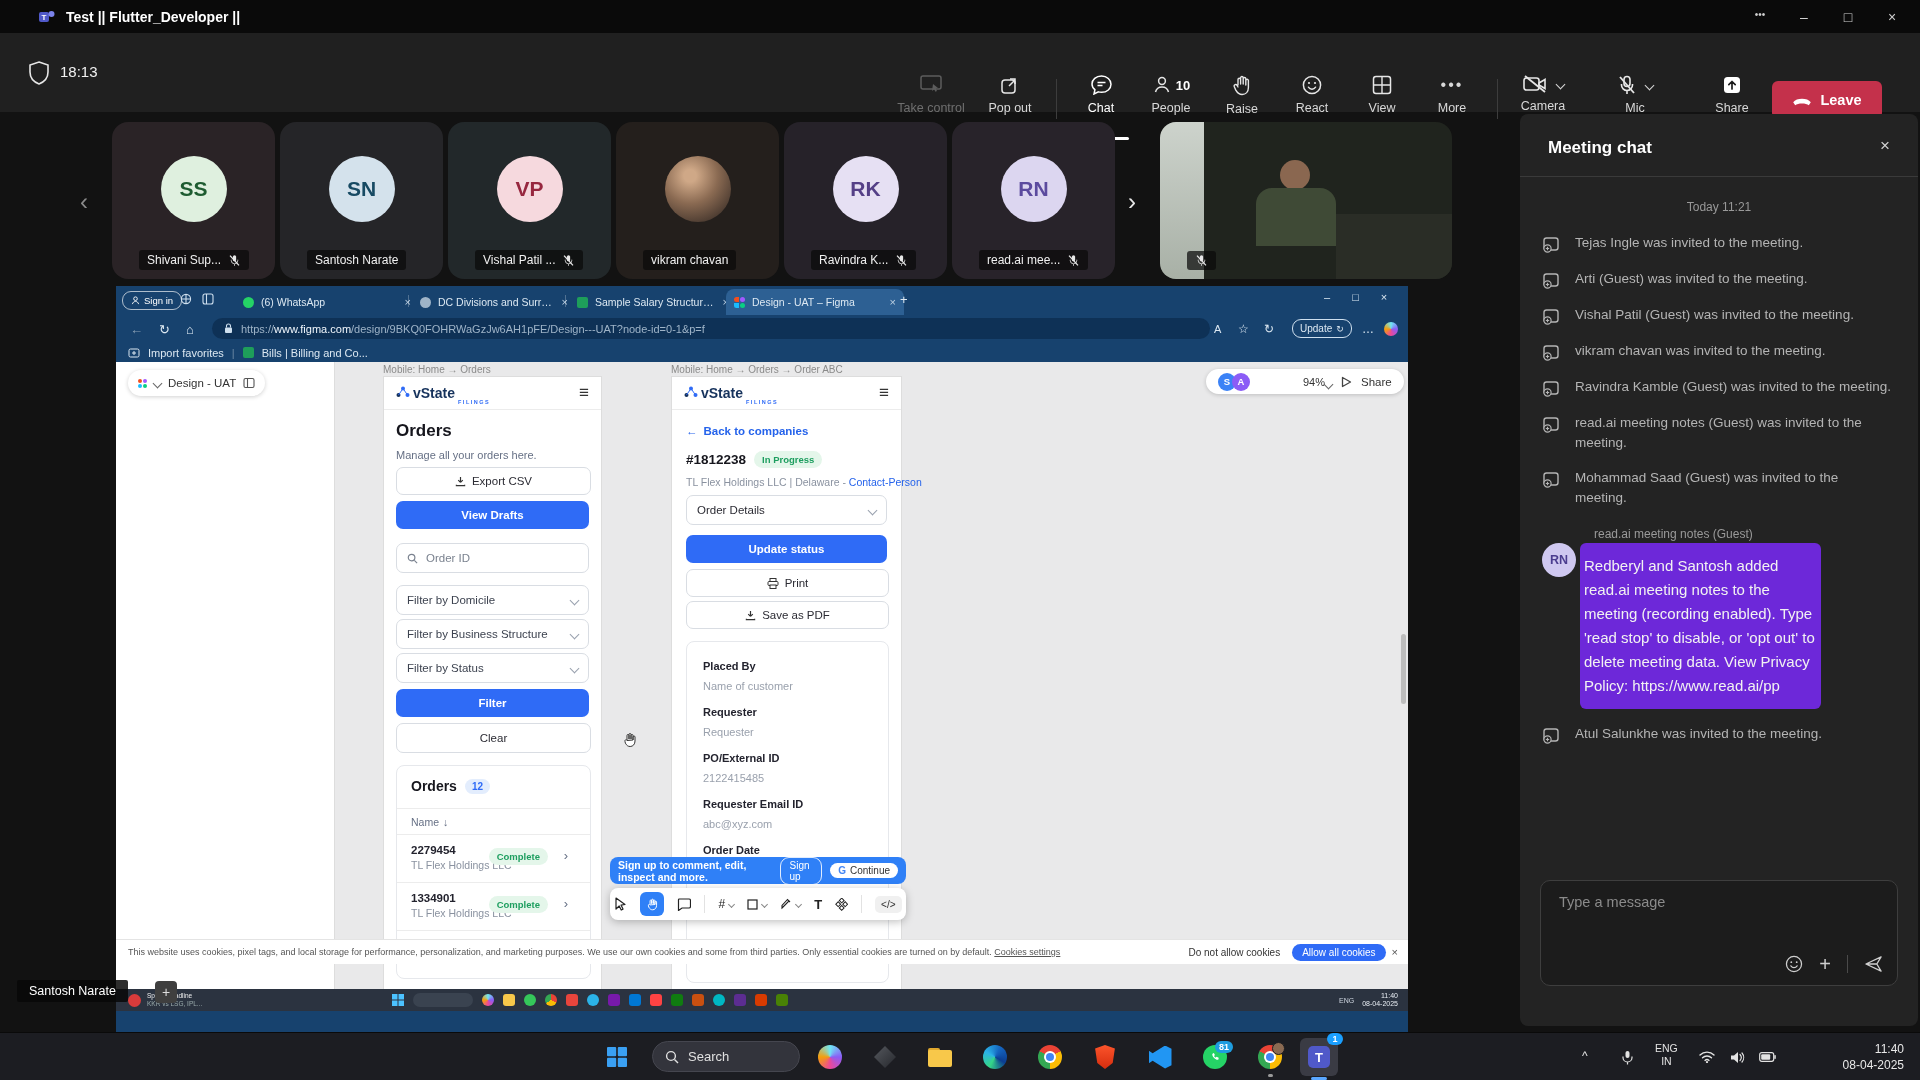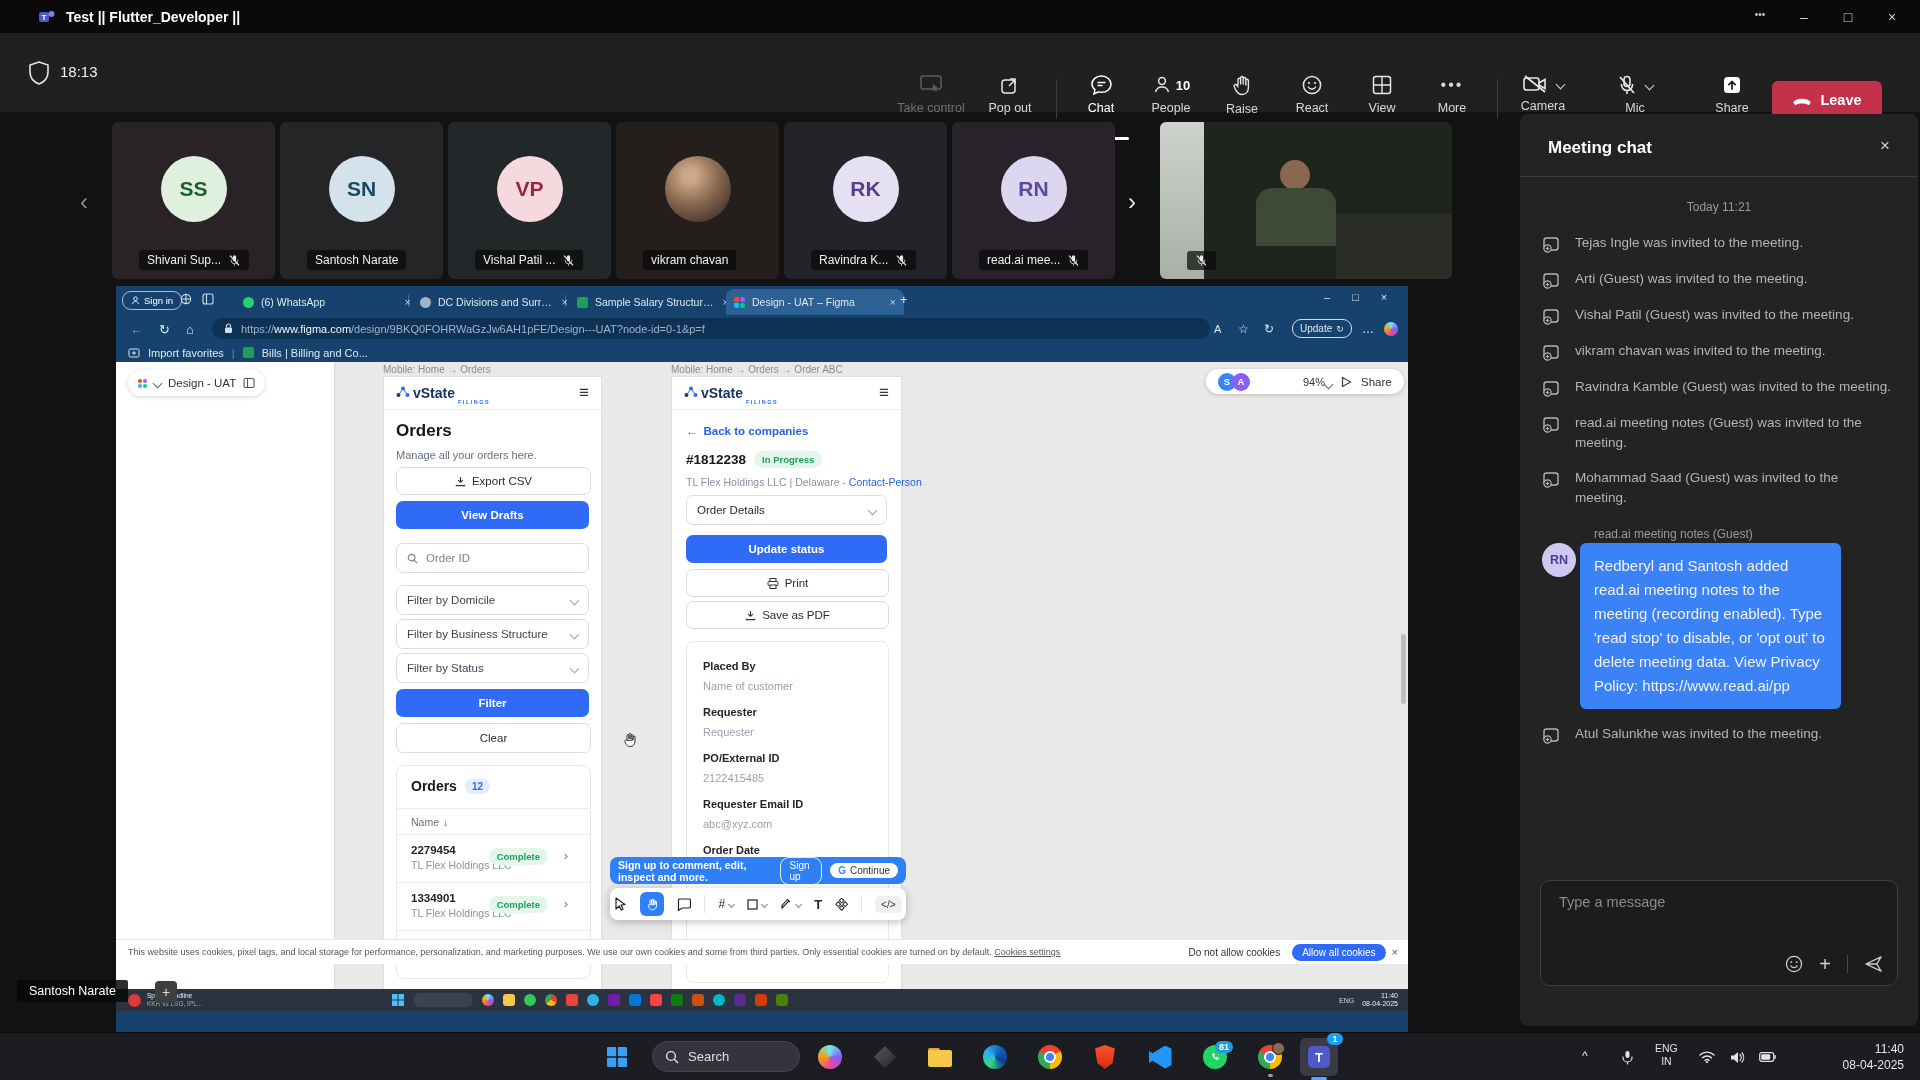--- a/index.html
+++ b/index.html
@@ -11,37 +11,37 @@
   
   .titlebar{left:0;top:0;width:1920px;height:33px;background:#0a0a0a;display:flex;align-items:center;}
   .winctl{color:#cfcfcf;font-size:14px;width:44px;text-align:center;}
   .toolbar{left:0;top:33px;width:1920px;height:79px;background:#202020;}
   .tbtn{position:absolute;top:42px;width:76px;display:flex;flex-direction:column;align-items:center;gap:6px;font-size:12.5px;color:#d8d8d8;cursor:pointer;}
   .tbtn svg{color:#e6e6e6;}
   .tbtn.dis{color:#6f6f6f;} .tbtn.dis svg{color:#5c5c5c;}
   .tdiv{position:absolute;top:46px;width:1px;height:40px;background:#3d3d3d;}
   .leave{position:absolute;left:1772px;top:48px;width:110px;height:38px;background:#c4314b;border-radius:6px;display:flex;align-items:center;justify-content:center;gap:8px;font-weight:bold;font-size:14.5px;color:#fff;cursor:pointer;}
   
-  .tile{position:absolute;top:122px;width:163px;height:157px;border-radius:6px;overflow:hidden;}
+  .tile{position:absolute;top:122px;width:163px;height:157px;border-radius:16px;overflow:hidden;}
   .avatar{position:absolute;left:50%;top:34px;transform:translateX(-50%);width:66px;height:66px;border-radius:50%;display:flex;align-items:center;justify-content:center;font-size:21px;font-weight:bold;}
   .nametag{position:absolute;left:8px;bottom:9px;background:rgba(10,10,10,.72);border-radius:3px;padding:3px 8px;font-size:12px;color:#f0f0f0;display:flex;align-items:center;gap:7px;max-width:138px;white-space:nowrap;margin-left:19px;}
   .nametag svg{color:#e8e8e8;flex:none;}
   
   .chatpanel{left:1520px;top:114px;width:398px;height:912px;background:#232323;border-radius:8px;}
   .chathead{position:absolute;left:28px;top:24px;font-size:17px;font-weight:bold;color:#fff;}
   .chatx{position:absolute;right:28px;top:22px;font-size:17px;color:#d0d0d0;cursor:pointer;}
   .chatlist{position:absolute;left:22px;top:86px;width:354px;display:flex;flex-direction:column;gap:15px;}
   .datechip{text-align:center;color:#999;font-size:12px;margin-bottom:4px;}
   .evt{display:flex;gap:14px;align-items:flex-start;color:#b4b4b4;font-size:13.5px;line-height:20px;}
   .evt svg{flex:none;margin-top:2px;color:#b4b4b4;}
   .evt .etxt{width:318px;}
   .sender{color:#9a9a9a;font-size:12px;margin:4px 0 2px 52px;}
   .msgrow{display:flex;gap:4px;align-items:flex-start;}
   .rn-av{flex:none;width:34px;height:34px;border-radius:50%;background:#cfc8f0;color:#4b3d8f;font-weight:bold;font-size:12.5px;display:flex;align-items:center;justify-content:center;}
-  .bubble{background:#3b82f6;border-radius:6px;padding:11px 14px;color:#f2f2f2;font-size:15px;line-height:24px;width:233px;}
+  .bubble{background:#6d28d9;border-radius:6px;padding:11px 4px;color:#f2f2f2;font-size:15px;line-height:24px;width:233px;}
   .chatinput{position:absolute;left:20px;bottom:40px;width:356px;height:104px;background:#1c1c1c;border:1px solid #3e3e3e;border-radius:10px;}
   .chatinput input{position:absolute;left:16px;top:12px;width:300px;background:transparent;border:none;outline:none;color:#e8e8e8;font-size:14.5px;font-family:"Liberation Sans",sans-serif;}
   .chatinput input::placeholder{color:#8b8b8b;}
   .inputicons{position:absolute;right:14px;bottom:12px;display:flex;align-items:center;gap:16px;color:#cfcfcf;}
   
   .share{left:116px;top:286px;width:1292px;height:874px;background:#17426e;}
   .tabsrow{position:absolute;left:0;top:0;width:100%;height:29px;}
   .tab{position:absolute;top:3px;height:26px;display:flex;align-items:center;gap:7px;padding:0 8px;font-size:10.5px;color:#dce8f2;overflow:hidden;}
   .tab .tlabel{white-space:nowrap;overflow:hidden;text-overflow:ellipsis;flex:1;}
   .tab .tx{font-size:11px;color:#bcd0e2;}

